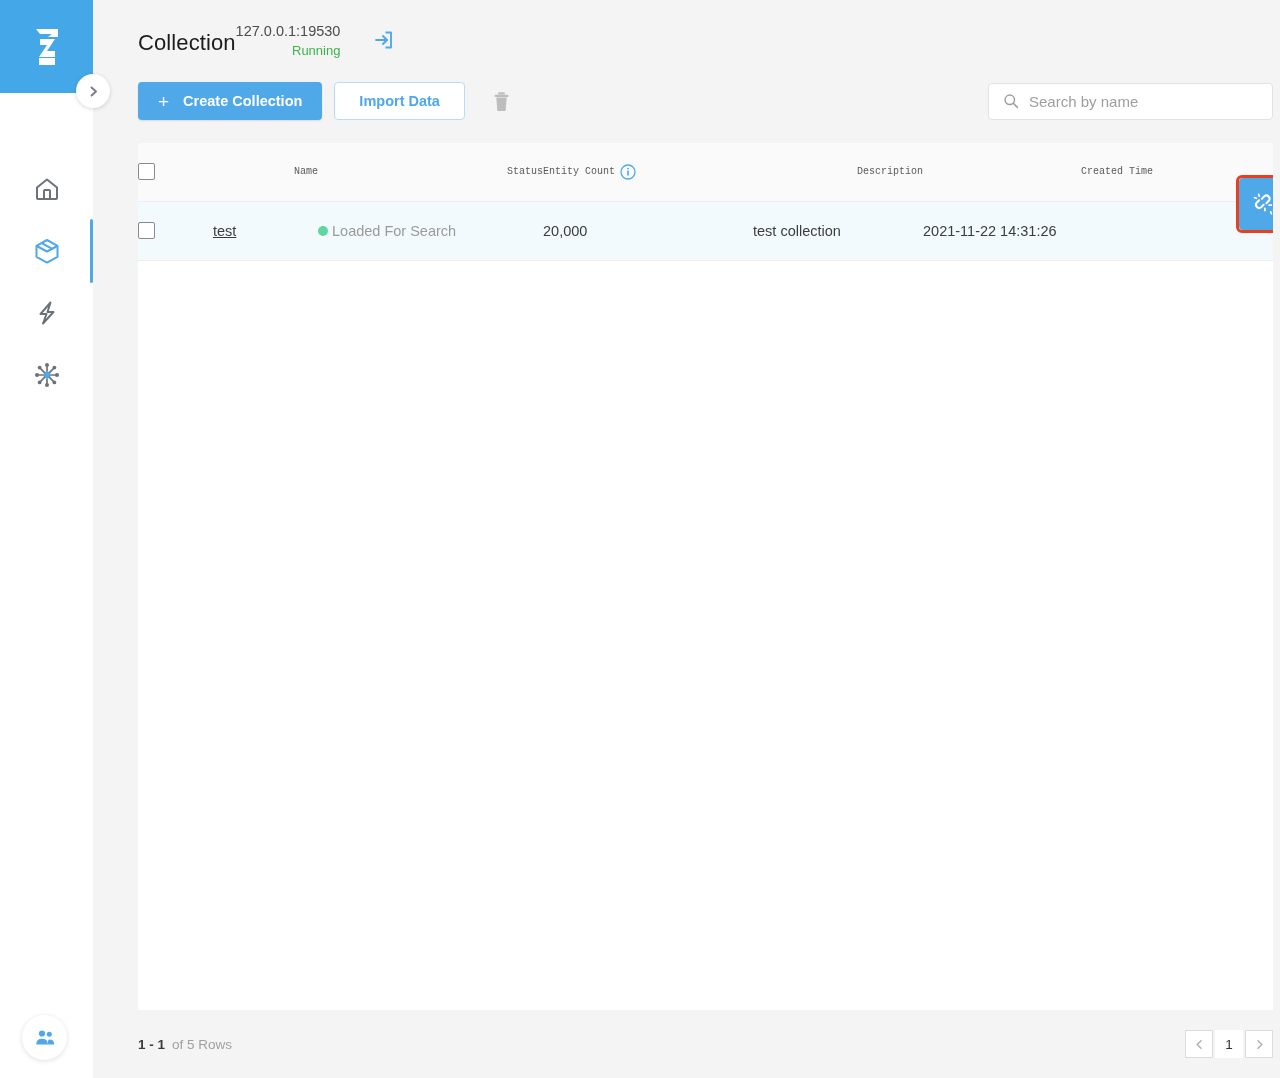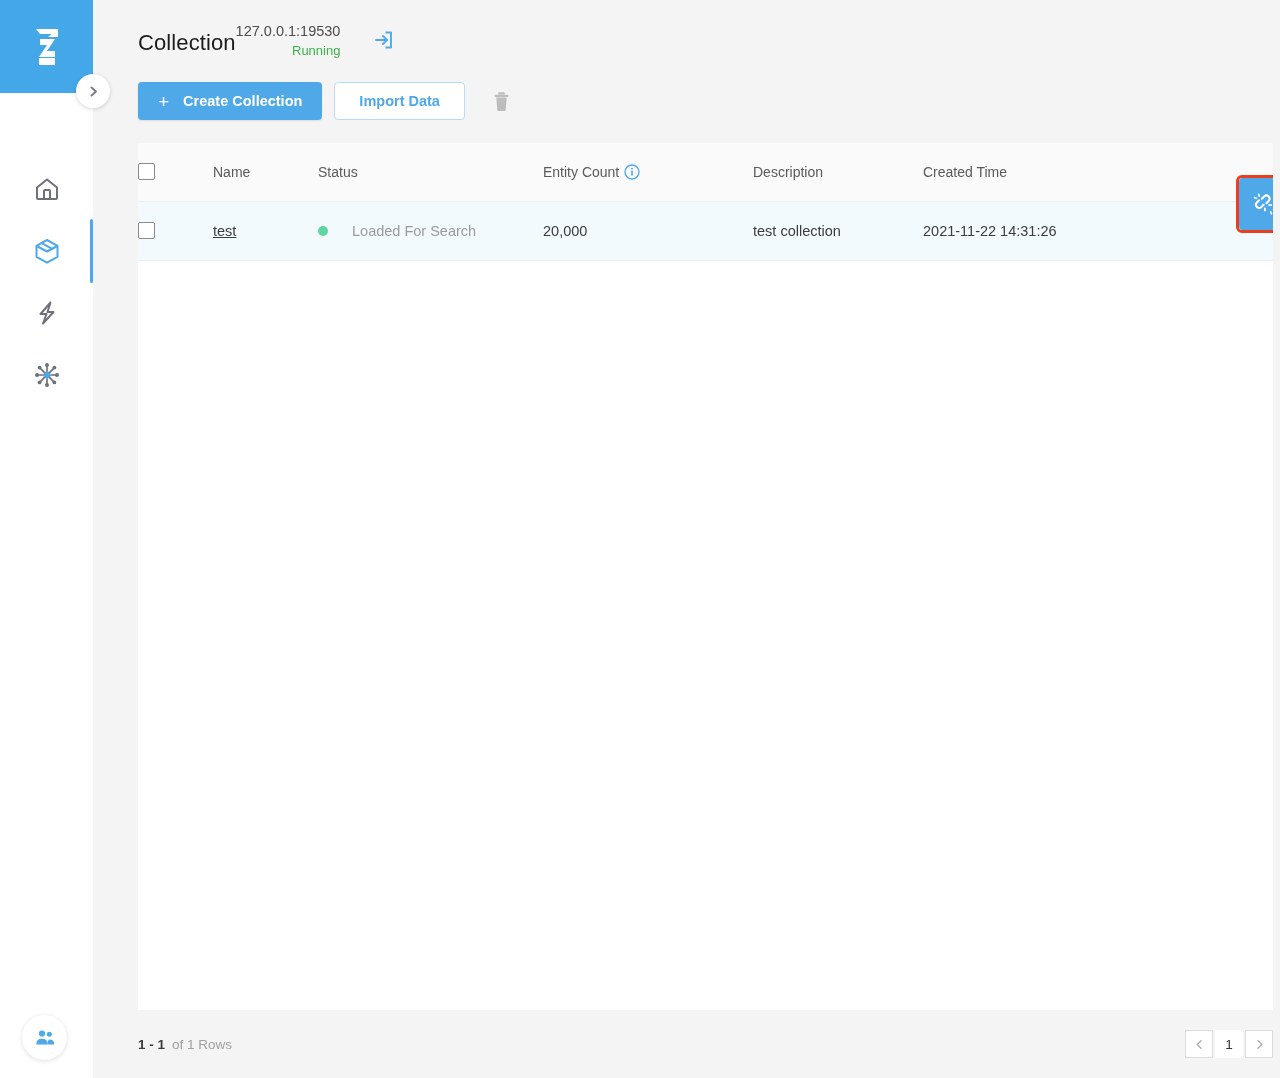--- a/index.html
+++ b/index.html
@@ -116,24 +116,25 @@
   .table-card {
     margin-top: 23px;
     background: #ffffff;
     flex: 1 1 auto;
     position: relative;
     overflow: hidden;
   }
   .tbl { width: 100%; border-collapse: collapse; table-layout: fixed; }
   .tbl thead tr { background: #fafafa; height: 58px; }
   .tbl thead th {
-    text-align: left; font-weight: 400;
-    font-size: 14px; color: #5a5a5a;
+    text-align: right; font-weight: 400;
+    font-size: 10px; color: #5a5a5a;
     border-bottom: 1px solid #eeeeee;
     padding: 0;
+    font-family: Liberation Mono, monospace;
   }
   .tbl tbody tr { height: 59px; background: #f3fafd; }
   .tbl tbody td {
     font-size: 14.5px; color: #444444;
     border-bottom: 1px solid #eeeeee;
     padding: 0;
   }
   .col-check { width: 75px; }
   .col-name { width: 105px; }
   .col-status { width: 225px; }
@@ -144,21 +145,21 @@
   .th-check, .td-check { padding-left: 26px; }
   .chkbox {
     width: 17px; height: 17px;
     border: 1.8px solid #8a8a8a; border-radius: 2px;
     background: #fff; cursor: pointer; display: block;
   }
   .name-link {
     color: #3c3c3c; text-decoration: underline;
     cursor: pointer; font-size: 14.5px;
   }
-  .status-cell { display: flex; align-items: center; gap: 24px; color: #9b9b9b; }
+  .status-cell { display: flex; align-items: center; gap: 4px; color: #9b9b9b; }
   .dot { width: 10px; height: 10px; border-radius: 50%; background: #5ed6a0; display: block; }
   .entity-head { display: flex; align-items: center; gap: 5px; }
   .info-ico { cursor: pointer; display: block; }
   .entity-val { color: #3c3c3c; }
   .desc-val { color: #3c3c3c; }
   .created-val { color: #3c3c3c; }
 
   .action-cell { position: relative; }
   .release-btn {
     position: absolute; right: -18px; top: -24px;
@@ -311,20 +312,27 @@
         <button class="btn-outline">Import Data</button>
         <button class="icon-btn-plain">
           <svg width="19" height="21" viewBox="0 0 19 21">
             <rect x="6.2" y="1.2" width="6.6" height="2.3" rx="0.6" fill="#bdbdbd"></rect>
             <rect x="2.6" y="3.8" width="13.8" height="2.1" rx="0.7" fill="#bdbdbd"></rect>
             <path d="M4.3 6.6 H14.7 L13.7 19.3 Q13.65 20 12.95 20 H6.05 Q5.35 20 5.3 19.3 Z" fill="#bdbdbd"></path>
           </svg>
         </button>
       </div>
 
+      <div class="search-wrap">
+        <svg width="16" height="16" viewBox="0 0 16 16">
+          <circle cx="6.8" cy="6.8" r="4.7" fill="none" stroke="#9e9e9e" stroke-width="1.5"></circle>
+          <line x1="10.3" y1="10.3" x2="14.4" y2="14.4" stroke="#9e9e9e" stroke-width="1.5" stroke-linecap="round"></line>
+        </svg>
+        <input type="text" placeholder="Search by name" style="">
+      </div>
     </div>
 
     <div class="table-card">
       <table class="tbl">
         <colgroup>
           <col class="col-check">
             <col class="col-name">
             <col class="col-status">
           <col class="col-entity">
             <col class="col-desc">
@@ -395,21 +403,21 @@
               </button>
               <span class="release-highlight"></span>
             </td>
           </tr>
         </tbody>
       </table>
     </div>
 
     <div class="footer">
       <div class="rows-info">
-        <b>1 - 1</b><span>of 1 Rows</span>
+        <b>1 - 1</b><span>of 5 Rows</span>
       </div>
       <div class="pager">
         <div class="pg-btn">
           <svg width="11" height="11" viewBox="0 0 11 11">
             <polyline points="7,1.8 3.2,5.5 7,9.2" fill="none" stroke="#b0b0b0" stroke-width="1.5" stroke-linecap="round" stroke-linejoin="round"></polyline>
           </svg>
         </div>
         <div class="pg-num">1</div>
         <div class="pg-btn">
           <svg width="11" height="11" viewBox="0 0 11 11">

